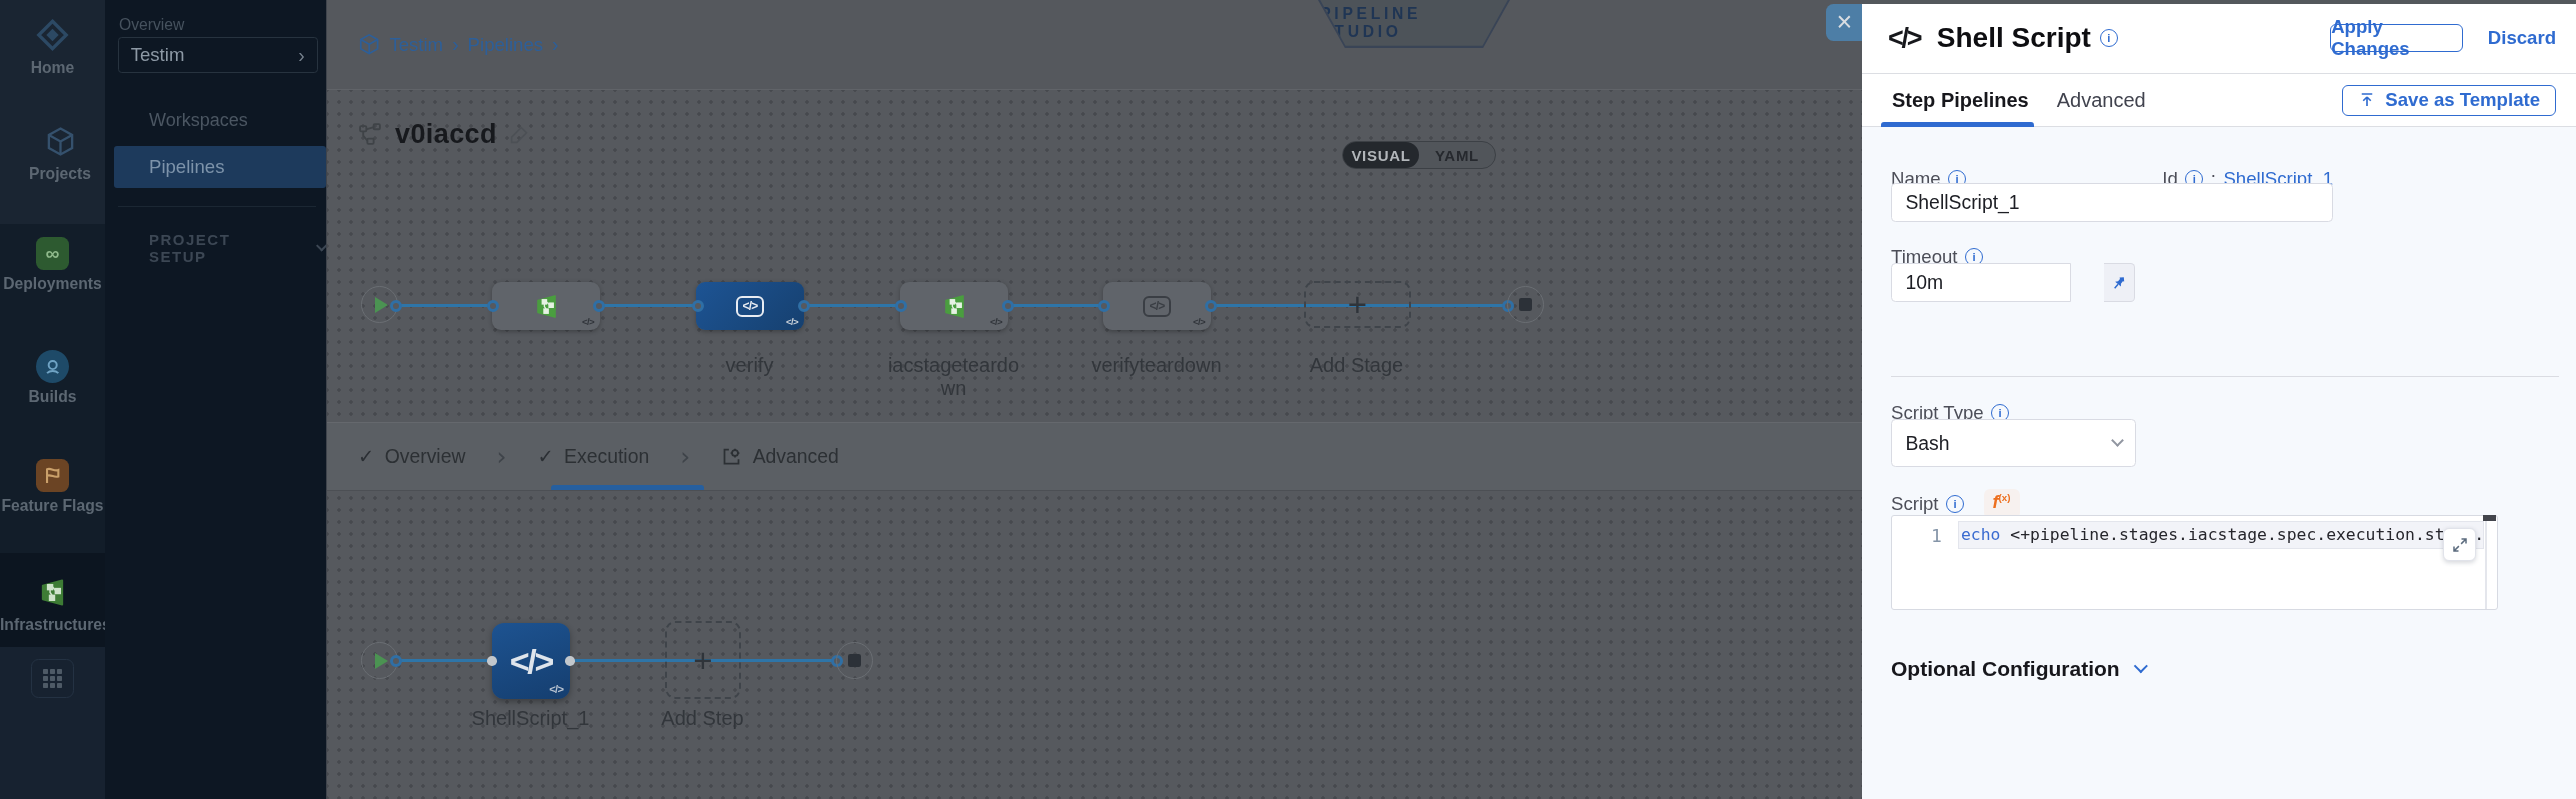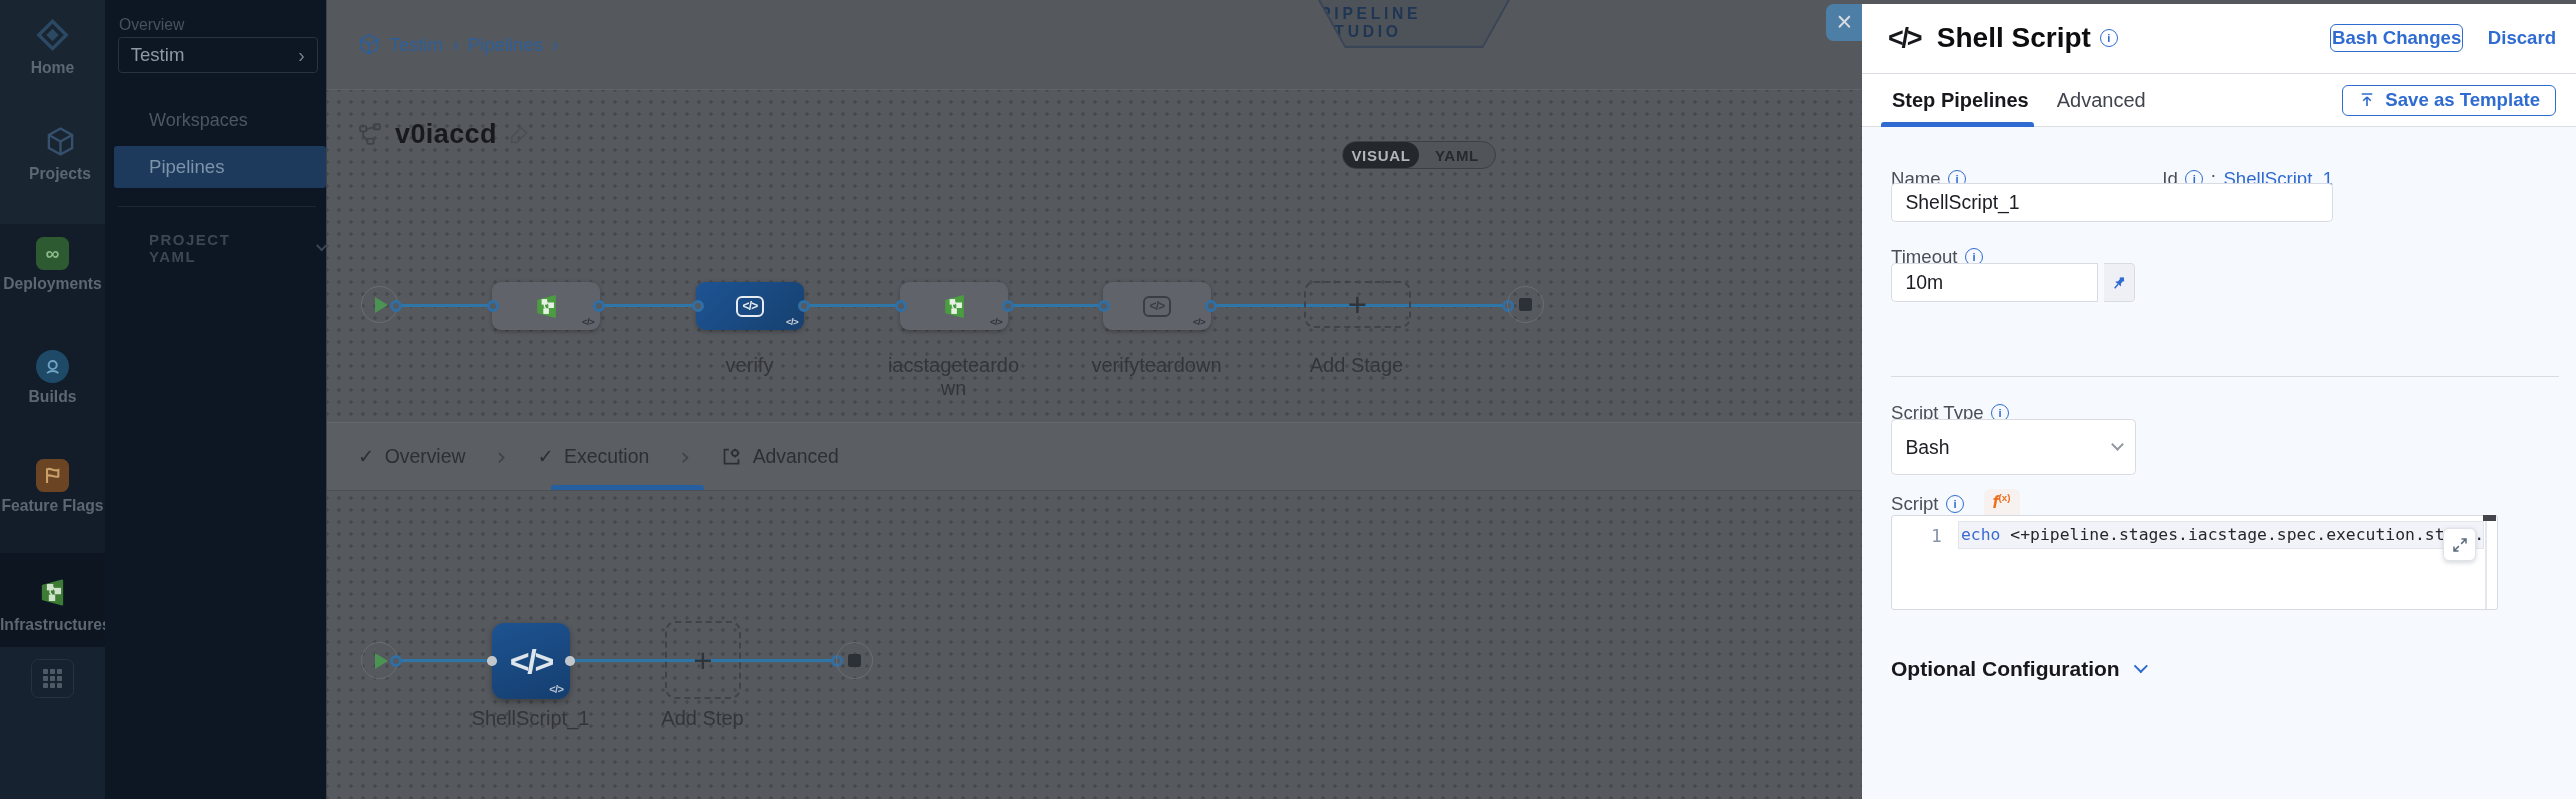--- a/index.html
+++ b/index.html
@@ -103,25 +103,25 @@
   .ptab-underline { position:absolute; left:18.6px; bottom:-1.5px; width:153px; height:6px; background:#2f6bd0; border-radius:3px 3px 0 0; }
   .save-tpl { height:31px; padding:0 15px; margin-left:auto; gap:9px; }
   .panel-body { position:absolute; left:0; top:127px; right:0; bottom:0; background:#f6f9fd; padding:0 0 0 29px; }
   .label-row { position:absolute; display:flex; align-items:center; gap:7.5px; font-size:18.6px; color:#4c4e58;margin-top:11px; }
   .name-row { left:29px; top:30px; width:442px; }
   .id-group { margin-left:auto; display:flex; align-items:center; gap:7.5px; }
   .id-link { color:#2f6bd0; }
   .tinput { position:absolute; height:39px; background:#fff; border:1.5px solid #d9dbe3; border-radius:4.5px; font-size:19.4px; color:#1d1e24; padding:0 13.4px; font-family:"Liberation Sans",sans-serif; }
   .name-input { left:29px; top:56px; width:442px; }
   .timeout-label { left:29px; top:108px; }
-  .timeout-input { left:29px; top:136px; width:207px; border-radius:4.5px 0 0 4.5px; }
+  .timeout-input { left:29px; top:136px; width:180px; border-radius:4.5px 0 0 4.5px; }
   .pin-box { position:absolute; left:242px; top:136px; width:31px; height:39px; background:#eef0f6; border:1.5px solid #d9dbe3; border-left:none; border-radius:0 4.5px 4.5px 0; display:flex; align-items:center; justify-content:center; }
   .hdiv { position:absolute; left:29px; top:249px; width:668px; height:0.7px; background:#dadce2; }
   .stype-label { left:29px; top:264px; }
-  .select { position:absolute; left:29px; top:292px; width:245px; height:56px; background:#fff; border:1.5px solid #d9dbe3; border-radius:4.5px; display:flex; align-items:center; padding:0 13.4px; font-size:19.4px; color:#1d1e24; }
+  .select { position:absolute; left:29px; top:292px; width:245px; height:48px; background:#fff; border:1.5px solid #d9dbe3; border-radius:4.5px; display:flex; align-items:center; padding:0 13.4px; font-size:19.4px; color:#1d1e24; }
   .select .chev { margin-left:auto; width:9px; height:9px; border-right:2.2px solid #9196a1; border-bottom:2.2px solid #9196a1; transform:rotate(45deg); margin-top:-4.5px; }
   .script-row { left:29px; top:351px; }
   .fx-badge { display:inline-flex; align-items:flex-start; justify-content:center; width:36px; height:30px; background:#f7f1ef; border-radius:6px; color:#ed6f1e; font-size:18px; font-style:italic; font-weight:700; padding-top:3px; margin-left:12px; }
   .fx-badge sub { font-size:9.7px; font-style:normal; }
   .editor { position:absolute; left:29px; top:388px; width:607px; height:95px; background:#fff; border:1.5px solid #d7dae2; border-radius:3px; }
   .gutter-num { position:absolute; left:39px; top:9px; font-family:"DejaVu Sans Mono",monospace; font-size:18px; color:#8595a8; }
   .active-line { position:absolute; left:66px; top:4.5px; right:13.4px; height:28px; background:#f2f3f8; border:0.7px solid #e3e5ec; }
   .code-line { position:absolute; left:69px; top:9px; right:15px; font-family:"DejaVu Sans Mono",monospace; font-size:16.4px; white-space:pre; overflow:hidden; color:#26262c; }
   .kw { color:#3a6bd0; }
   .vsb { position:absolute; right:10.4px; top:0; bottom:0; width:1.5px; background:#e4e6ec; }
@@ -219,21 +219,21 @@
   <div class="sb2-select">
     <span>Testim</span>
     <span class="arr">›</span>
   </div>
   <div class="sb2-link" style="top:110px;">Workspaces</div>
   <div class="sb2-row">
     <span>Pipelines</span>
   </div>
   <div class="sb2-div"></div>
   <div class="sb2-setup">
-    <span>PROJECT YAML</span>
+    <span>PROJECT SETUP</span>
     <span class="chev-dn"></span>
   </div>
 </div>
 
 <div class="canvas">
   <div class="dots"></div>
 
   <div class="crumb-row">
     <div class="crumbs">
       <svg width="22.4" height="22.4" viewBox="0 0 24 24" fill="none" stroke="#2d5f99" stroke-width="1.8">
@@ -393,21 +393,21 @@
 
 <div class="x-btn">×</div>
 
 <div class="panel">
   <div class="panel-topstrip"></div>
 
   <div class="panel-header">
     <span class="ph-glyph">&lt;/&gt;</span>
     <span class="ph-title">Shell Script</span>
     <span class="info ph-title-info">i</span>
-    <div class="btn-outline apply-btn">Bash Changes</div>
+    <div class="btn-outline apply-btn">Apply Changes</div>
     <span class="discard-link">Discard</span>
   </div>
 
   <div class="panel-tabs">
     <span class="ptab-active">Step Pipelines</span>
     <span class="ptab">Advanced</span>
     <div class="ptab-underline"></div>
     <div class="btn-outline save-tpl">
       <svg width="18" height="18" viewBox="0 0 24 24" fill="none" stroke="#2f6bd0" stroke-width="2.2">
           <path d="M5 4 H19 M12 8 V20 M12 8 L7 13 M12 8 L17 13"></path>

